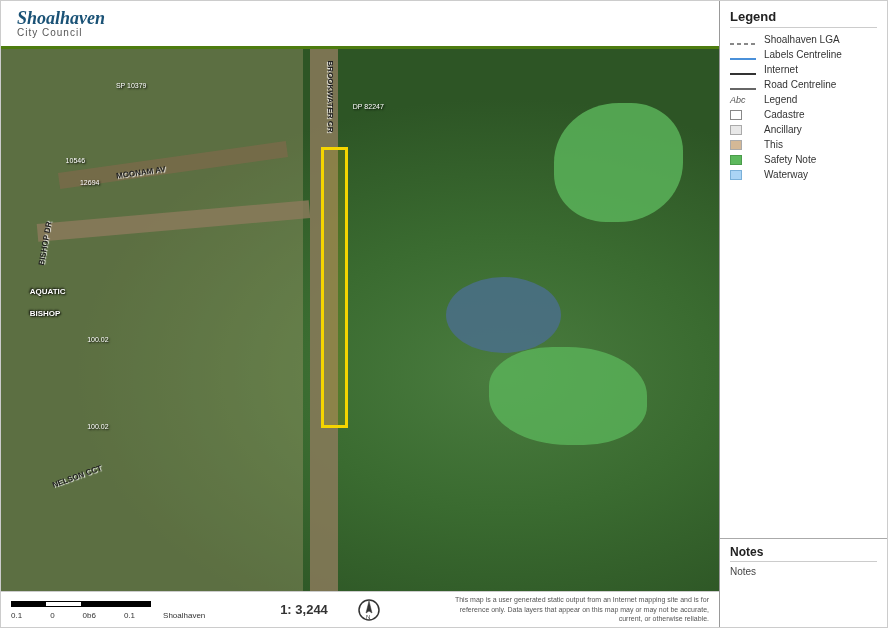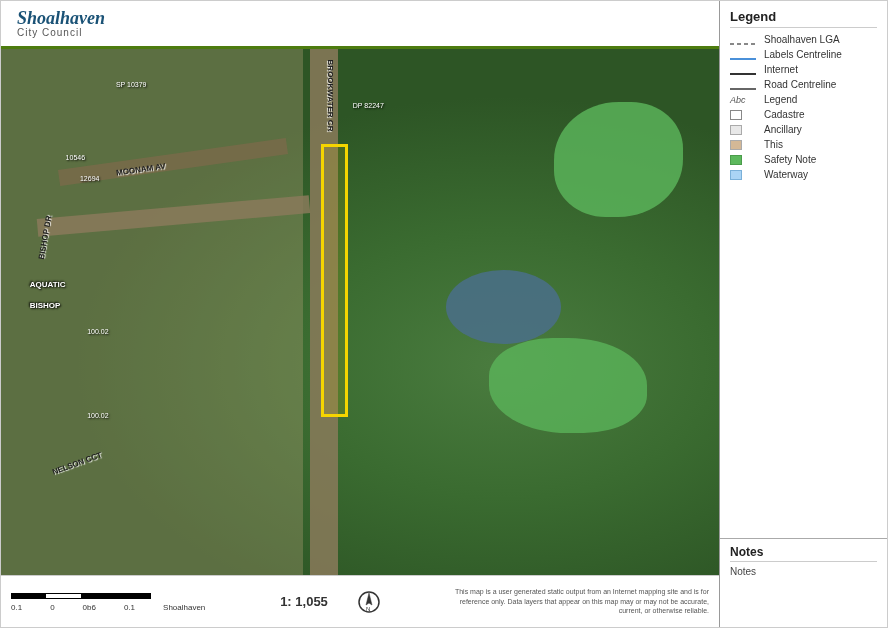--- a/index.html
+++ b/index.html
@@ -167,21 +167,21 @@
       left: 44.5%;
       top: 18%;
       width: 3.8%;
       height: 52%;
       border: 3px solid #f5d500;
       background: rgba(245, 213, 0, 0.12);
     }
 
     
     .map-footer {
-      height: 52px;
+      height: 36px;
       background: #fff;
       border-top: 1px solid #ccc;
       display: flex;
       align-items: center;
       padding: 0 10px;
       font-size: 9px;
       color: #333;
       gap: 20px;
     }
 
@@ -458,21 +458,21 @@
         </div>
         <div class="scale-labels">
           <span>0.1</span>
           <span>0</span>
           <span>0b6</span>
           <span>0.1</span>
           <span>Shoalhaven</span>
         </div>
       </div>
 
-      <div class="map-ratio">1: 1,055</div>
+      <div class="map-ratio">1: 3,244</div>
 
       <div class="north-arrow">
         <svg viewBox="0 0 22 22" xmlns="http://www.w3.org/2000/svg">
           <circle cx="11" cy="11" r="10" fill="none" stroke="#333" stroke-width="1.5"></circle>
           <polygon points="11,2 8,14 11,12 14,14" fill="#333"></polygon>
           <polygon points="11,2 8,14 11,12 14,14" fill="none" stroke="#333" stroke-width="0.5"></polygon>
           <text x="8" y="20" font-size="6" fill="#333" font-family="Arial">N</text>
         </svg>
       </div>
 

